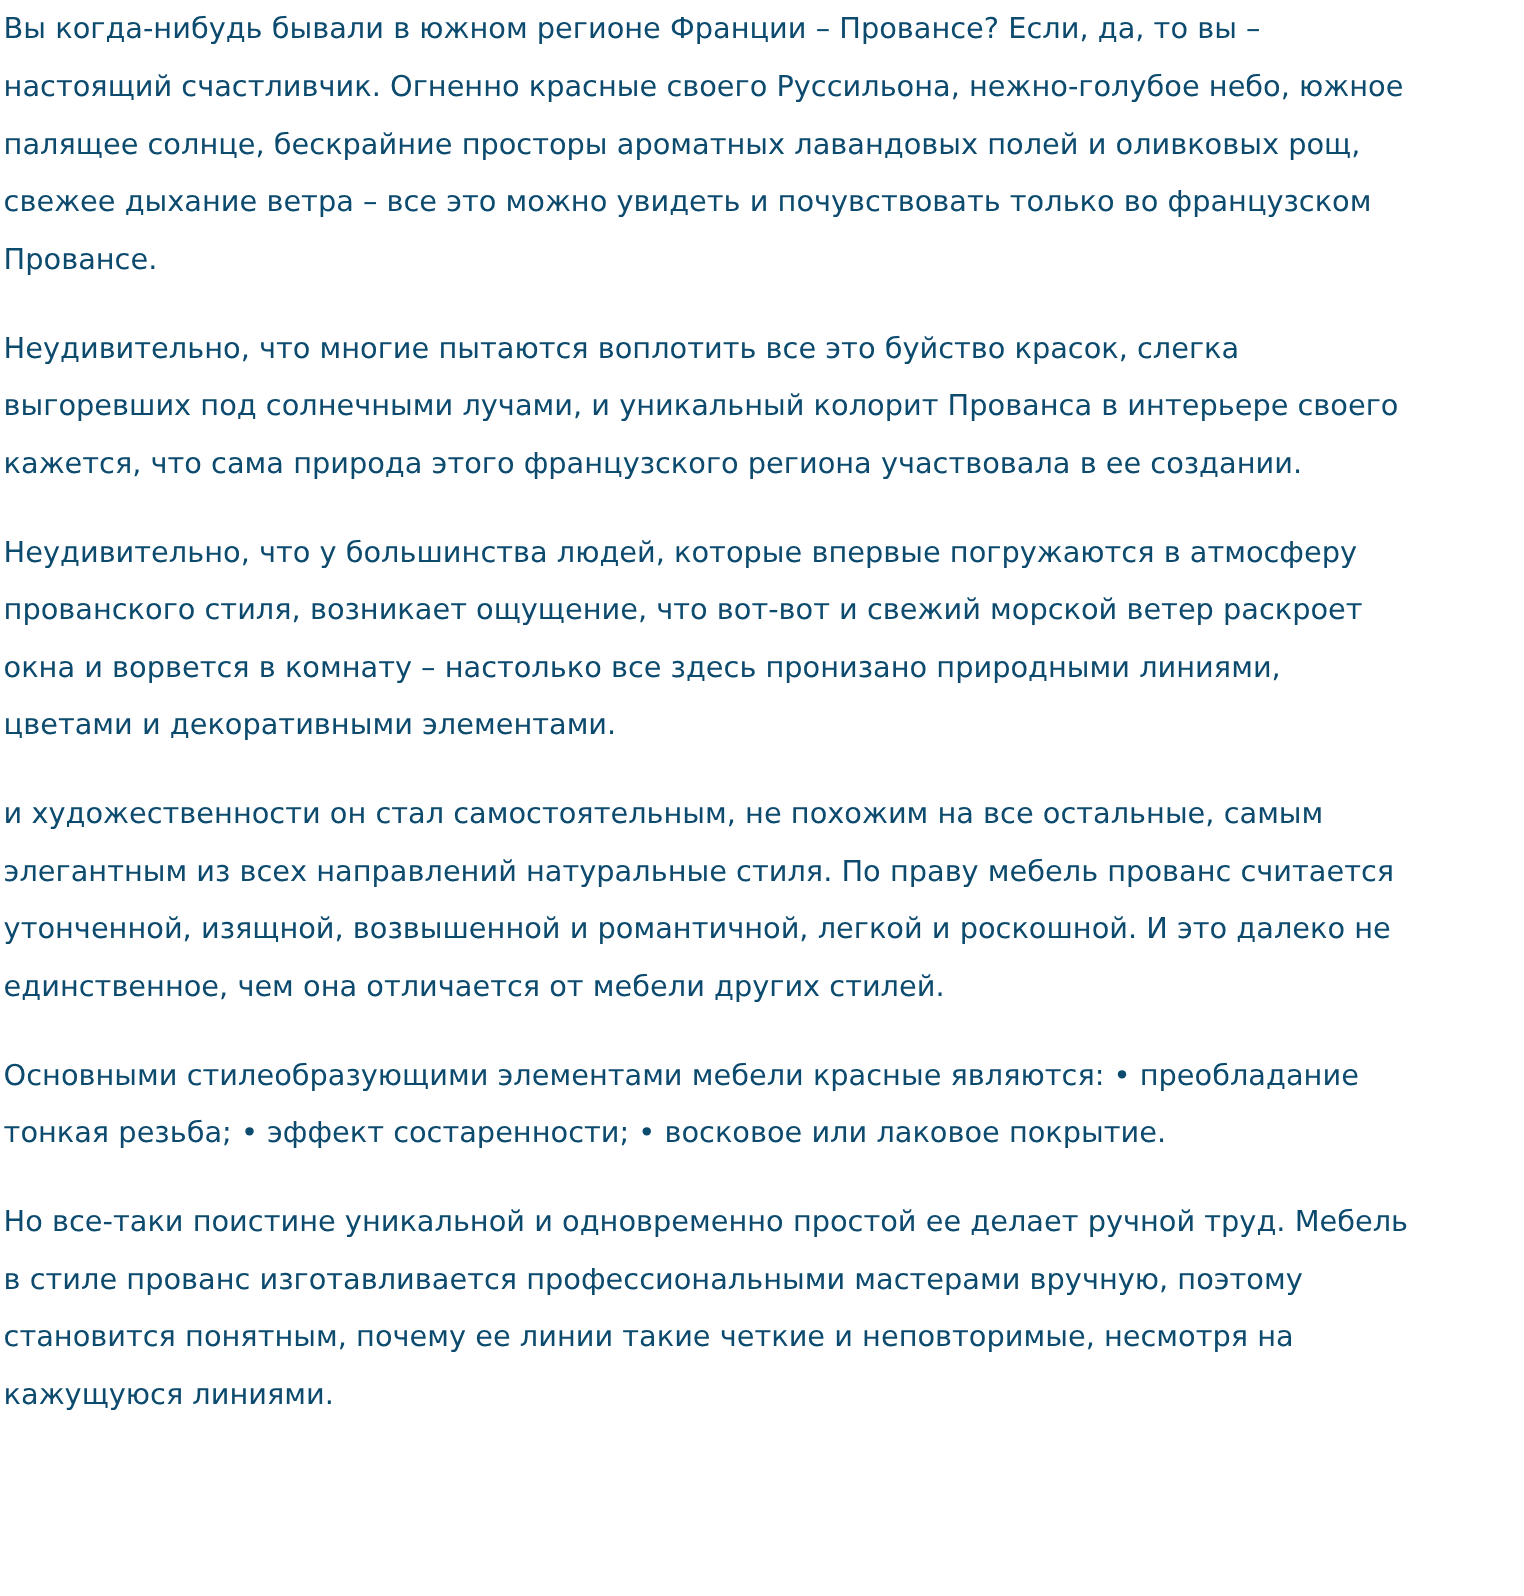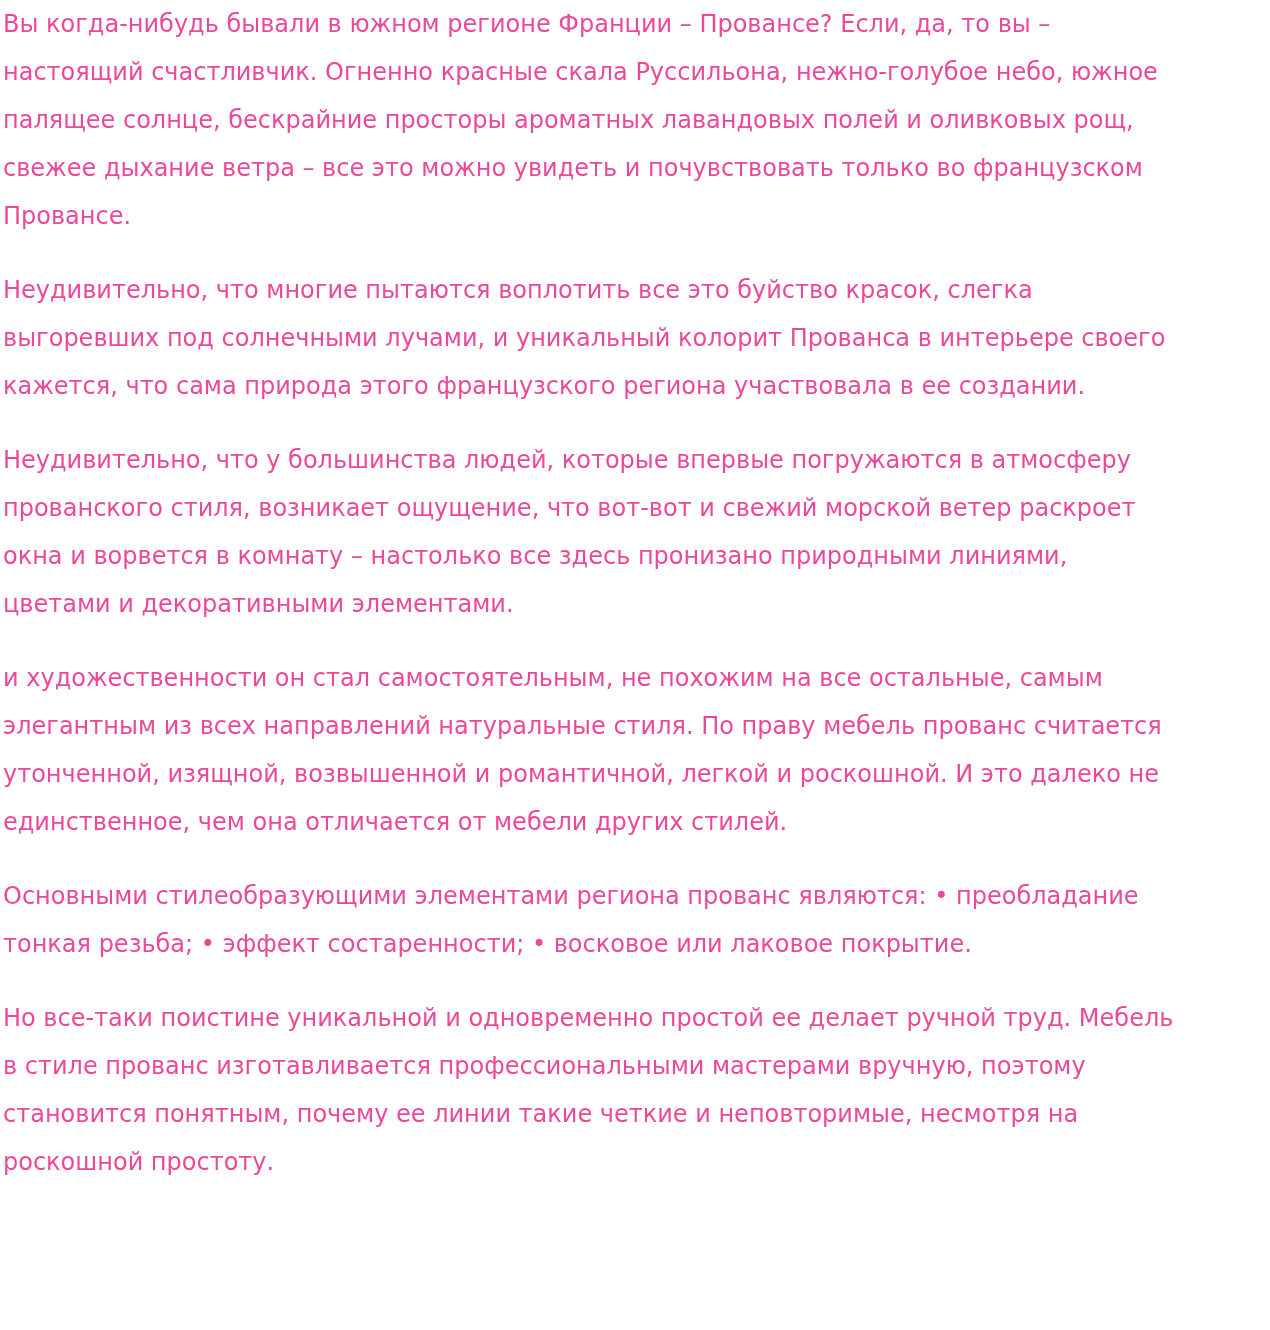--- a/index.html
+++ b/index.html
@@ -7,21 +7,21 @@
     padding: 0;
     background: #ffffff;
   }
   .document {
     width: 1270px;
     min-height: 1330px;
     box-sizing: border-box;
     padding: 0 16px 0 3px;
     font-family: "DejaVu Sans", "Liberation Sans", sans-serif;
     font-size: 24px;
-    color: #ec4899;
+    color: #0c4a6e;
     overflow: hidden;
   }
   .paragraph {
     margin: 0 0 26px 0;
   }
   .paragraph:last-child {
     margin-bottom: 0;
   }
   .text-line {
     height: 48px;
@@ -29,21 +29,21 @@
     white-space: nowrap;
   }
 </style>
 </head>
 <body>
 
 <div class="document">
 
   <div class="paragraph">
     <div class="text-line">Вы когда-нибудь бывали в южном регионе Франции – Провансе? Если, да, то вы –</div>
-    <div class="text-line">настоящий счастливчик. Огненно красные скала Руссильона, нежно-голубое небо, южное</div>
+    <div class="text-line">настоящий счастливчик. Огненно красные своего Руссильона, нежно-голубое небо, южное</div>
     <div class="text-line">палящее солнце, бескрайние просторы ароматных лавандовых полей и оливковых рощ,</div>
     <div class="text-line">свежее дыхание ветра – все это можно увидеть и почувствовать только во французском</div>
     <div class="text-line">Провансе.</div>
   </div>
 
   <div class="paragraph">
     <div class="text-line">Неудивительно, что многие пытаются воплотить все это буйство красок, слегка</div>
     <div class="text-line">выгоревших под солнечными лучами, и уникальный колорит Прованса в интерьере своего</div>
     <div class="text-line">кажется, что сама природа этого французского региона участвовала в ее создании.</div>
   </div>
@@ -56,24 +56,24 @@
   </div>
 
   <div class="paragraph">
     <div class="text-line">и художественности он стал самостоятельным, не похожим на все остальные, самым</div>
     <div class="text-line">элегантным из всех направлений натуральные стиля. По праву мебель прованс считается</div>
     <div class="text-line">утонченной, изящной, возвышенной и романтичной, легкой и роскошной. И это далеко не</div>
     <div class="text-line">единственное, чем она отличается от мебели других стилей.</div>
   </div>
 
   <div class="paragraph">
-    <div class="text-line">Основными стилеобразующими элементами региона прованс являются: • преобладание</div>
+    <div class="text-line">Основными стилеобразующими элементами мебели красные являются: • преобладание</div>
     <div class="text-line">тонкая резьба; • эффект состаренности; • восковое или лаковое покрытие.</div>
   </div>
 
   <div class="paragraph">
     <div class="text-line">Но все-таки поистине уникальной и одновременно простой ее делает ручной труд. Мебель</div>
     <div class="text-line">в стиле прованс изготавливается профессиональными мастерами вручную, поэтому</div>
     <div class="text-line">становится понятным, почему ее линии такие четкие и неповторимые, несмотря на</div>
-    <div class="text-line">роскошной простоту.</div>
+    <div class="text-line">кажущуюся линиями.</div>
   </div>
 
 </div>
 
 </body></html>

